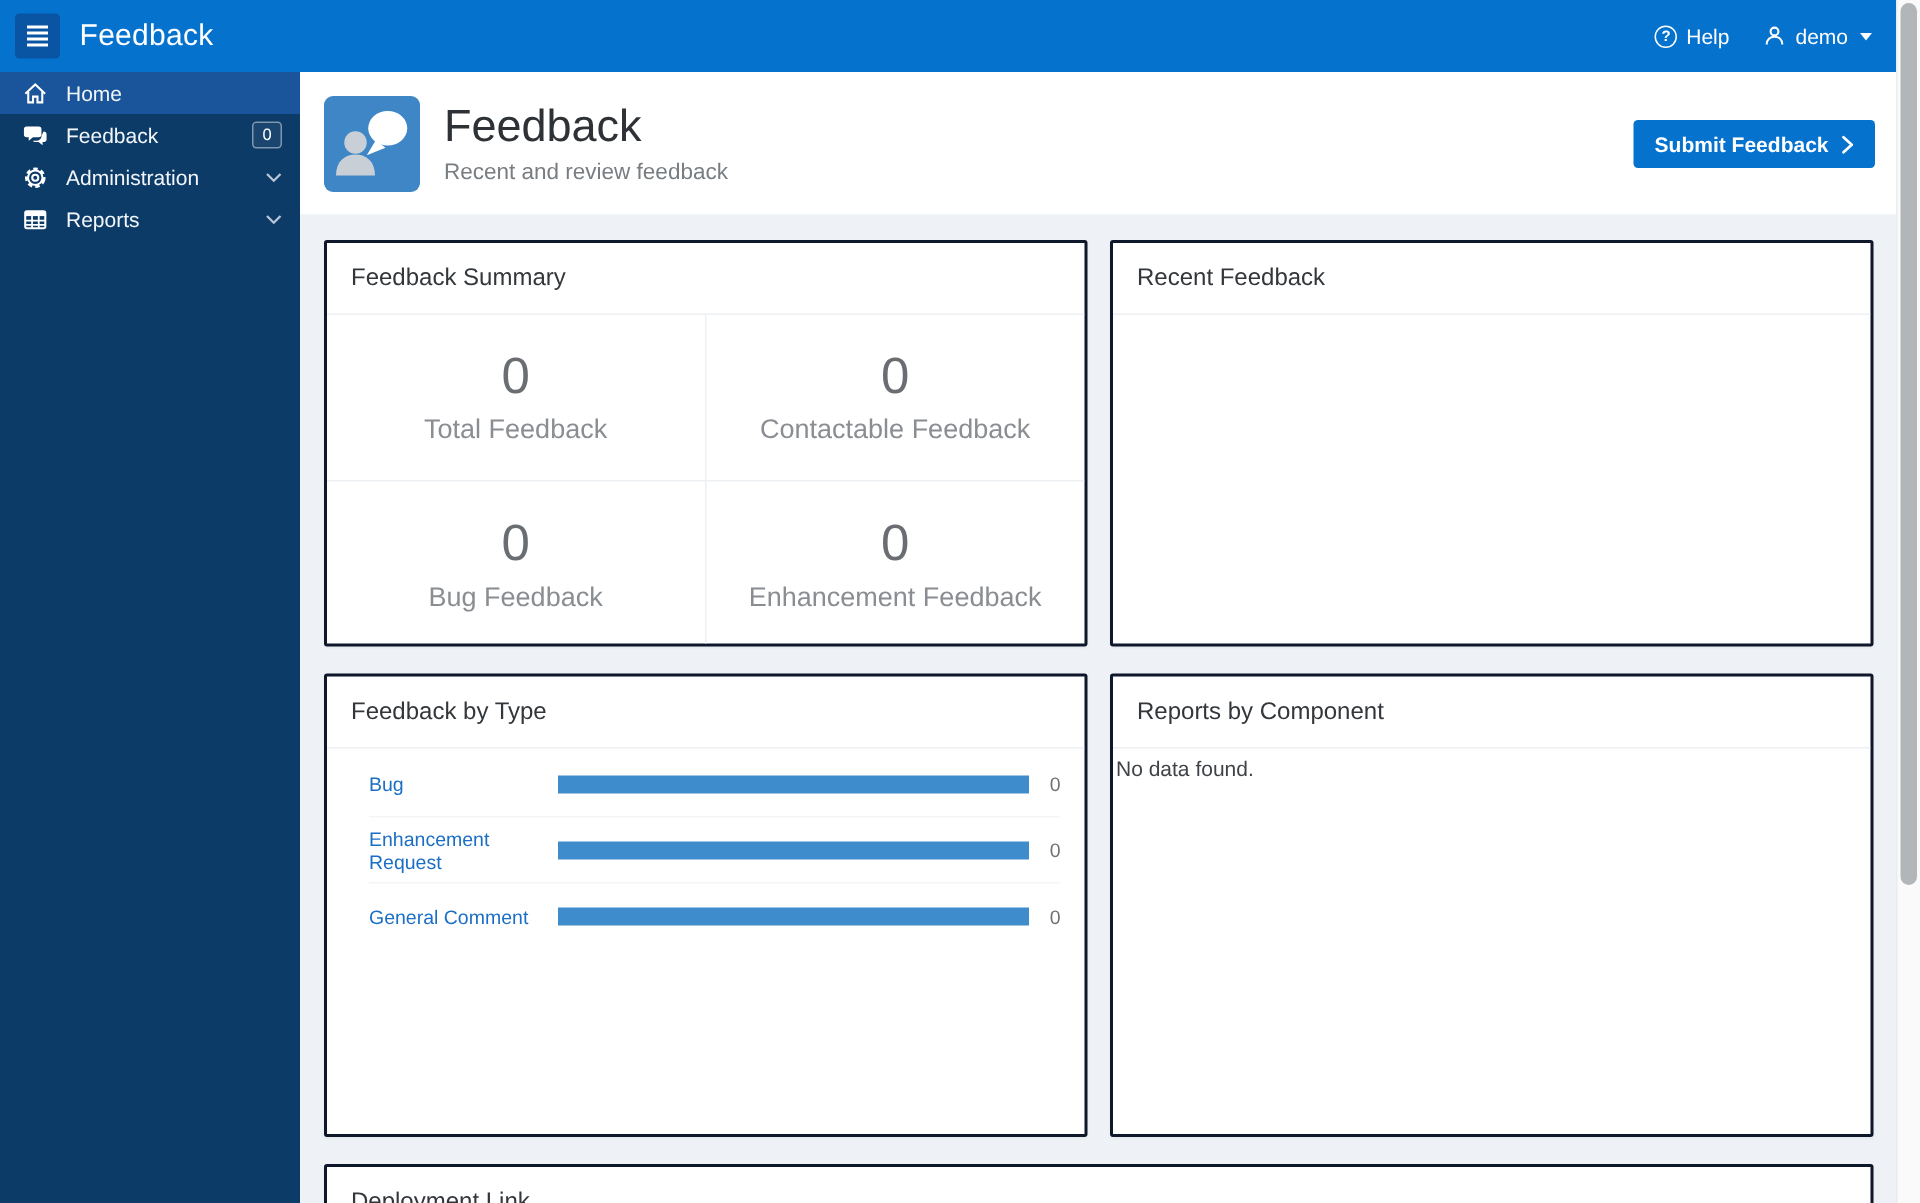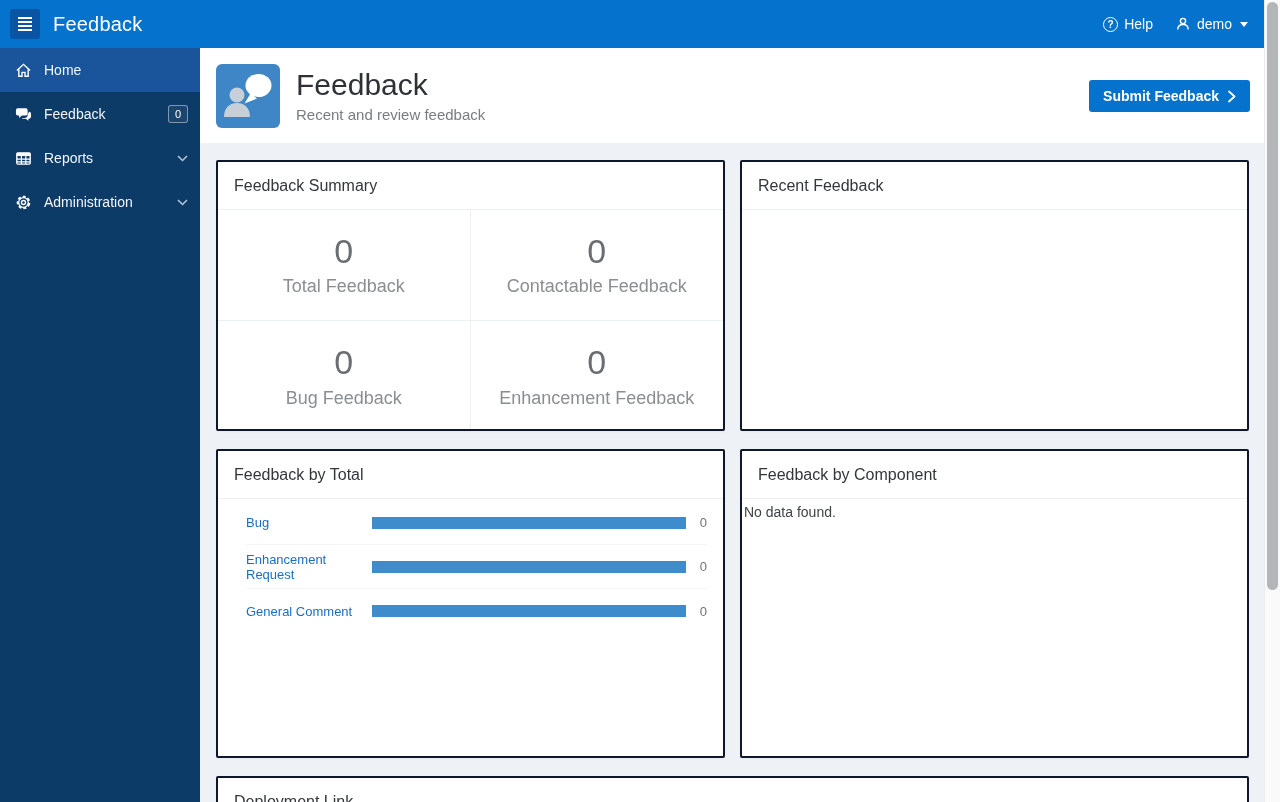--- a/index.html
+++ b/index.html
@@ -24,21 +24,21 @@
     padding-right:16px; font-size:14px; }
   .hdr-link { display:flex; align-items:center; gap:6px; cursor:pointer; }
   .help-circle { width:15px; height:15px; border:1.5px solid #fff; border-radius:50%;
     font-size:10px; font-weight:bold; display:flex; align-items:center; justify-content:center; }
   .caret-down { width:0; height:0; border-left:4px solid transparent;
     border-right:4px solid transparent; border-top:5px solid #fff; margin-left:2px; }
 
   
   .sidebar { position:absolute; top:48px; left:0; width:200px; height:754px;
     background:#0D3B67; }
-  .nav-item { height:44px; display:flex; align-items:center; padding:0 12px 0 13px;
+  .nav-item { height:28px; display:flex; align-items:center; padding:0 12px 0 13px;
     color:#F2F6FA; font-size:14px; cursor:pointer; }
   .nav-item.selected { background:#1A549A; }
   .nav-icon { width:20px; display:flex; justify-content:center; margin-right:11px; }
   .nav-label { flex:0 0 auto; }
   .nav-badge { margin-left:auto; min-width:20px; text-align:center; font-size:11px;
     border:1px solid rgba(255,255,255,.45); border-radius:3px; padding:2px 4px;
     color:#fff; background:rgba(255,255,255,.05); }
   .nav-chevron { margin-left:auto; display:flex; }
 
   
@@ -134,42 +134,42 @@
       <svg width="17" height="17" viewBox="0 0 16 16" fill="#fff">
         <path d="M2.6 2.2 h7.6 a1.7 1.7 0 0 1 1.7 1.7 v3.3 a1.7 1.7 0 0 1 -1.7 1.7 H6.6 L3.9 11.2 V8.9 H2.6 A1.7 1.7 0 0 1 .9 7.2 V3.9 A1.7 1.7 0 0 1 2.6 2.2 z"></path>
         <path d="M13.2 5.3 a1.9 1.9 0 0 1 1.9 1.9 v3 a1.7 1.7 0 0 1 -1.7 1.7 h-.8 v2 l-2.5-2 h-2.4 a1.6 1.6 0 0 1 -1.3-.7 l2.3 0 a3.3 3.3 0 0 0 3.3-3.3 z"></path>
       </svg>
     </span>
     <span class="nav-label">Feedback</span>
     <span class="nav-badge">0</span>
   </div>
   <div class="nav-item">
     <span class="nav-icon">
+      <svg width="17" height="17" viewBox="0 0 16 16" fill="none" stroke="#fff">
+        <circle cx="8" cy="8" r="5.4" stroke-width="2.1" stroke-dasharray="2.65 1.95" transform="rotate(12 8 8)"></circle>
+        <circle cx="8" cy="8" r="4.5" stroke-width="1.2"></circle>
+        <circle cx="8" cy="8" r="1.9" stroke-width="1.3"></circle>
+      </svg>
+    </span>
+    <span class="nav-label">Administration</span>
+    <span class="nav-chevron">
+      <svg width="11" height="7" viewBox="0 0 11 7" fill="none" stroke="#B9C7D6" stroke-width="1.5">
+        <path d="M1 1 L5.5 5.5 L10 1"></path>
+      </svg>
+    </span>
+  </div>
+  <div class="nav-item">
+    <span class="nav-icon">
       <svg width="17" height="17" viewBox="0 0 16 16">
         <rect x="1.7" y="2.7" width="12.6" height="10.6" rx="1" fill="none" stroke="#fff" stroke-width="1.3"></rect>
         <rect x="1.7" y="2.7" width="12.6" height="3" fill="#fff"></rect>
         <path d="M1.7 8.6 H14.3 M1.7 11.2 H14.3 M6 5.7 V13.3 M10.2 5.7 V13.3" stroke="#fff" stroke-width="1.1"></path>
       </svg>
     </span>
     <span class="nav-label">Reports</span>
-    <span class="nav-chevron">
-      <svg width="11" height="7" viewBox="0 0 11 7" fill="none" stroke="#B9C7D6" stroke-width="1.5">
-        <path d="M1 1 L5.5 5.5 L10 1"></path>
-      </svg>
-    </span>
-  </div>
-  <div class="nav-item">
-    <span class="nav-icon">
-      <svg width="17" height="17" viewBox="0 0 16 16" fill="none" stroke="#fff">
-        <circle cx="8" cy="8" r="5.4" stroke-width="2.1" stroke-dasharray="2.65 1.95" transform="rotate(12 8 8)"></circle>
-        <circle cx="8" cy="8" r="4.5" stroke-width="1.2"></circle>
-        <circle cx="8" cy="8" r="1.9" stroke-width="1.3"></circle>
-      </svg>
-    </span>
-    <span class="nav-label">Administration</span>
     <span class="nav-chevron">
       <svg width="11" height="7" viewBox="0 0 11 7" fill="none" stroke="#B9C7D6" stroke-width="1.5">
         <path d="M1 1 L5.5 5.5 L10 1"></path>
       </svg>
     </span>
   </div>
 </div>
 
 <div class="hero">
   <div class="hero-icon">
@@ -217,21 +217,21 @@
           <div class="stat-label">Enhancement Feedback</div>
         </div>
       </div>
     </div>
 
     <div class="card card-recent">
       <div class="card-header">Recent Feedback</div>
     </div>
 
     <div class="card card-type">
-      <div class="card-header">Feedback by Total</div>
+      <div class="card-header">Feedback by Type</div>
       <div class="type-rows">
         <div class="type-row">
           <span class="type-label">Bug</span>
           <span class="type-bar-track">
               <span class="type-bar" style="display:block;"></span>
             </span>
           <span class="type-value">0</span>
         </div>
         <div class="type-row">
           <span class="type-label">Enhancement Request</span>
@@ -244,21 +244,21 @@
           <span class="type-label">General Comment</span>
           <span class="type-bar-track">
               <span class="type-bar" style="display:block;"></span>
             </span>
           <span class="type-value">0</span>
         </div>
       </div>
     </div>
 
     <div class="card card-component">
-      <div class="card-header">Feedback by Component</div>
+      <div class="card-header">Reports by Component</div>
       <div class="no-data">No data found.</div>
     </div>
 
     <div class="card card-deploy">
       <div class="card-header">Deployment Link</div>
     </div>
 
   </div>
 </div>
 

